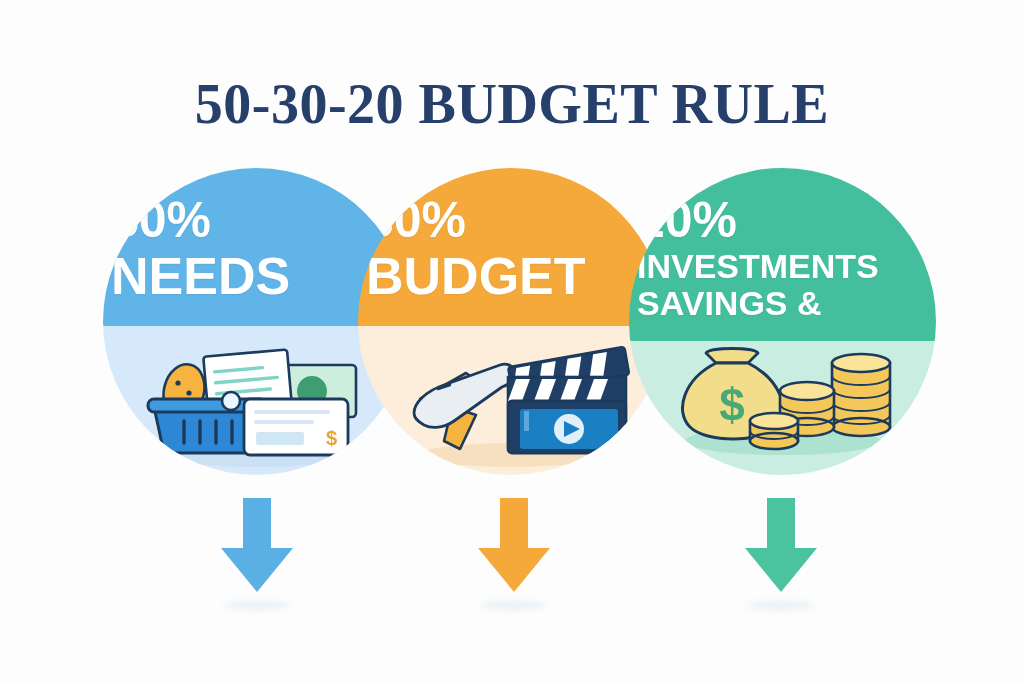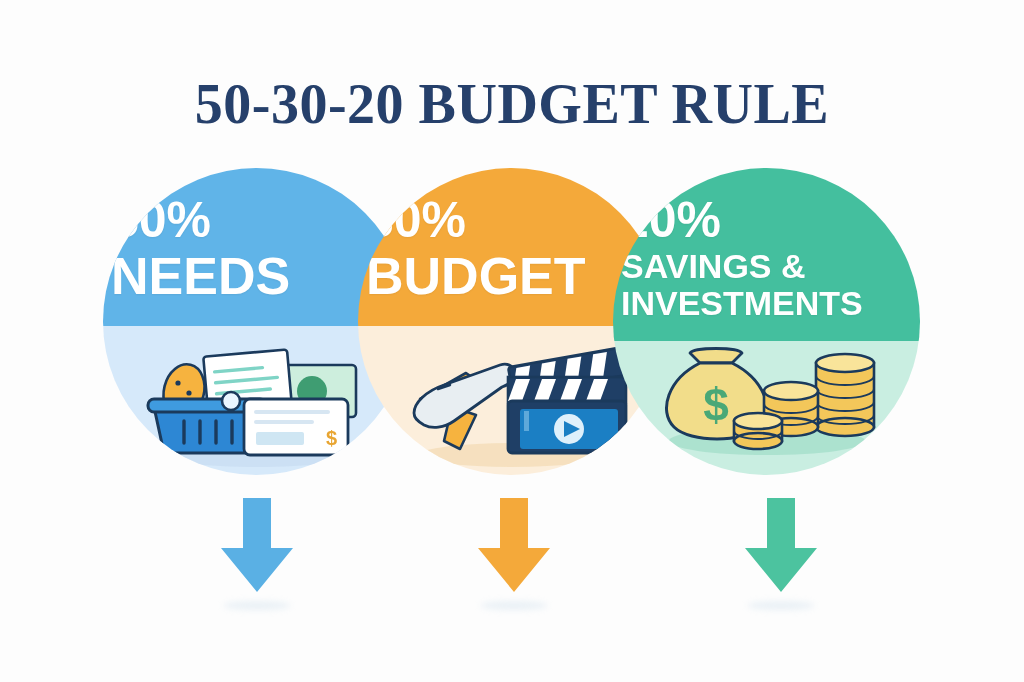--- a/index.html
+++ b/index.html
@@ -60,21 +60,21 @@
   #circle-needs { left: 103px; z-index: 1; }
   #circle-needs .half-top { height: 158px; background: #60b4e8; }
   #circle-needs .half-bot { height: 149px; background: #d6e9fa; }
 
   
   #circle-wants { left: 358px; z-index: 2; }
   #circle-wants .half-top { height: 158px; background: #f4a93a; }
   #circle-wants .half-bot { height: 149px; background: #fceedb; }
 
   
-  #circle-savings { left: 613px; z-index: 3; }
+  #circle-savings { left: 629px; z-index: 3; }
   #circle-savings .half-top { height: 173px; background: #44bf9e; }
   #circle-savings .half-bot { height: 134px; background: #c9eee1; }
 
   .circle-text {
     position: absolute;
     left: 0; right: 0;
     top: 26px;
     text-align: left;
     color: #ffffff;
     z-index: 5;
@@ -247,22 +247,22 @@
       </svg>
     </div>
   </div>
 
   <div class="circle" id="circle-savings">
     <div class="half-top"></div>
     <div class="half-bot"></div>
 
     <div class="circle-text">
       <span class="pct">20%</span>
+      <span class="cat small">INVESTMENTS</span>
       <span class="cat small">SAVINGS &amp;</span>
-      <span class="cat small">INVESTMENTS</span>
     </div>
 
     <div class="art">
       <svg width="250" height="128" viewBox="0 0 250 128">
         <ellipse cx="125" cy="112" rx="98" ry="14" fill="#9ddcc4" opacity="0.65"></ellipse>
 
         <g>
           <path d="M48 24 C52 18 96 18 100 24 L90 34 L58 34 Z" fill="#f2dd8a" stroke="#1b3a5c" stroke-width="2.8" stroke-linejoin="round"></path>
           <path d="M58 34 C26 50 16 82 32 98 C48 114 102 114 118 98 C134 82 122 50 90 34 Z" fill="#f2dd8a" stroke="#1b3a5c" stroke-width="3" stroke-linejoin="round"></path>
           <text x="74" y="92" text-anchor="middle" font-family="Liberation Sans, sans-serif" font-size="46" font-weight="bold" fill="#4aa877">$</text>

